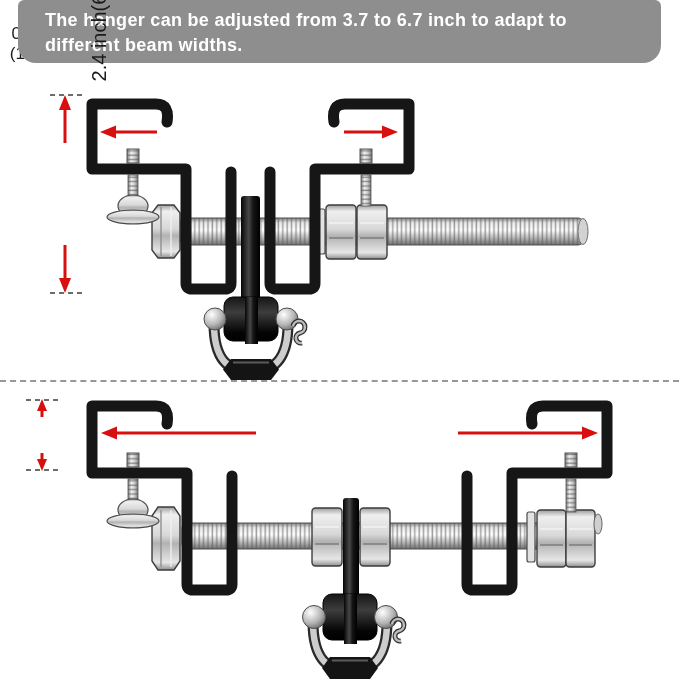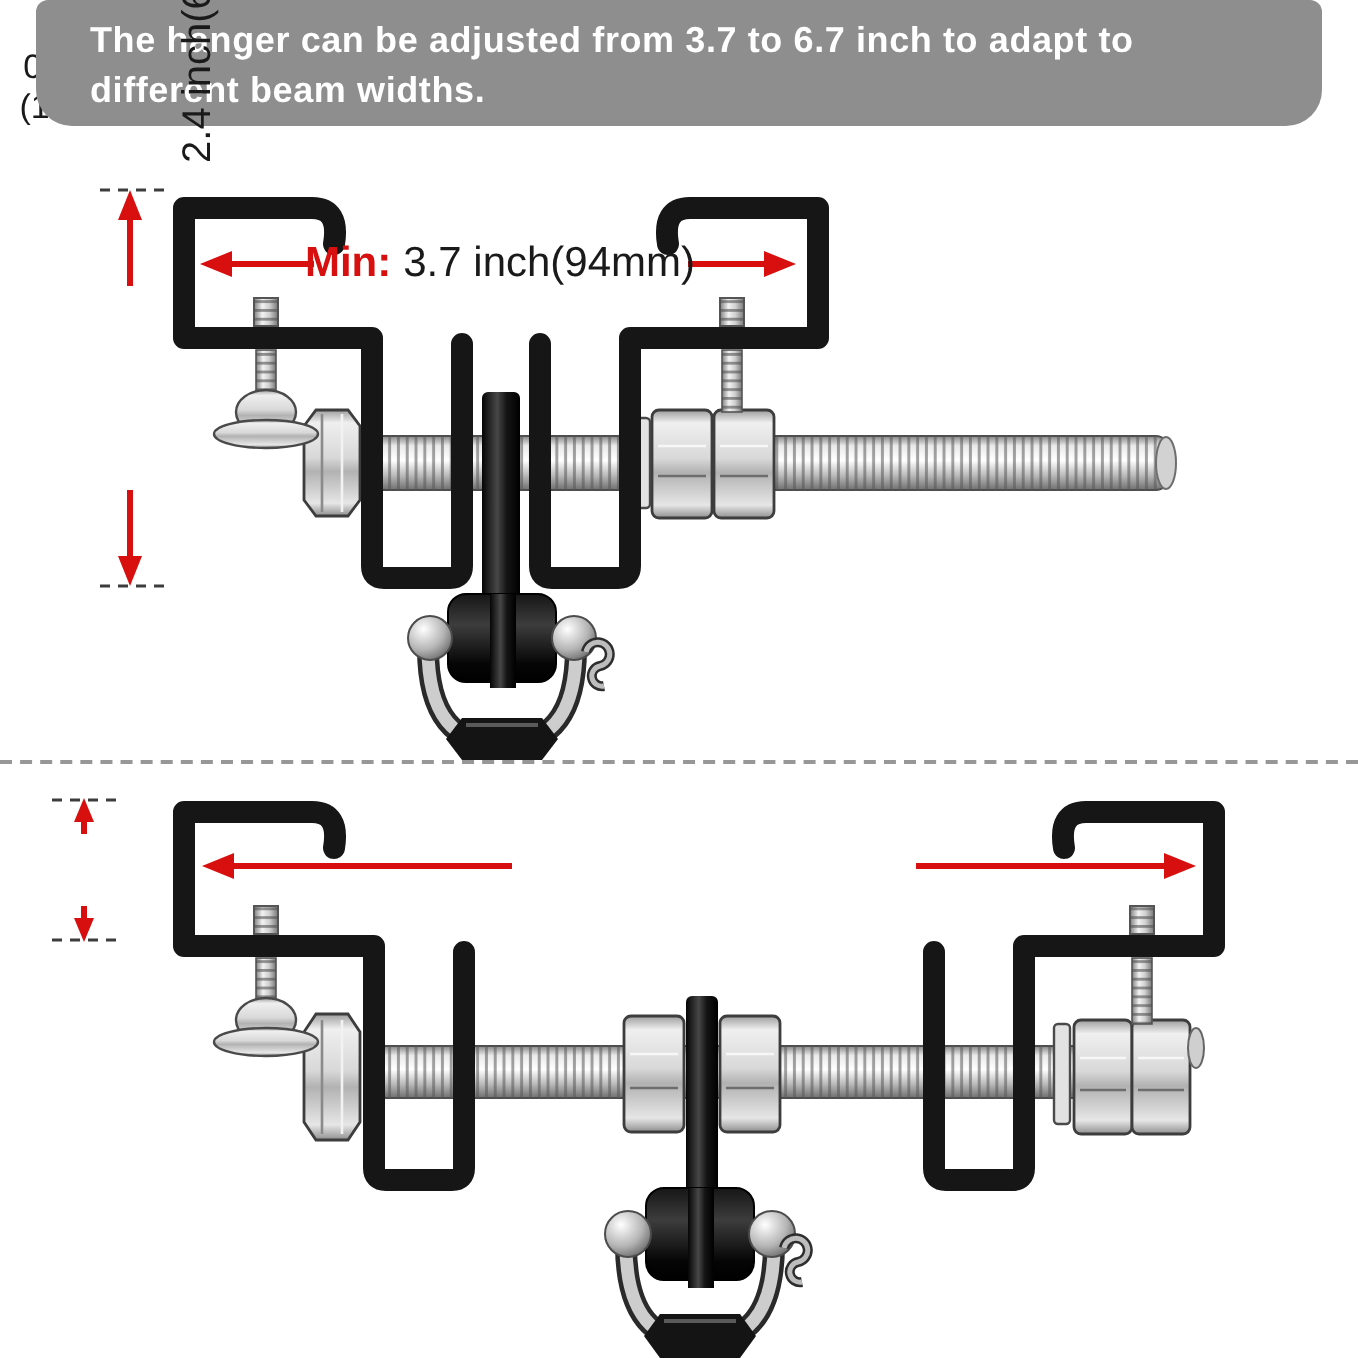--- a/index.html
+++ b/index.html
@@ -244,22 +244,19 @@
     </g>
   </svg>
 
   <div class="divider"></div>
 
   <div class="banner">
     <div>The hanger can be adjusted from 3.7 to 6.7 inch to adapt to</div>
     <div>different beam widths.</div>
   </div>
 
-  <div class="dim dim-min">
-    <span class="pfx">Min:</span><span>3.7 inch(94mm)</span>
-  </div>
   <div class="dim-rot">2.4 inch(61mm)</div>
   <div class="dim-hook">
     <div>0.7inch</div>
     <div>(18mm)</div>
   </div>
 
 </div>
 
 </body></html>

